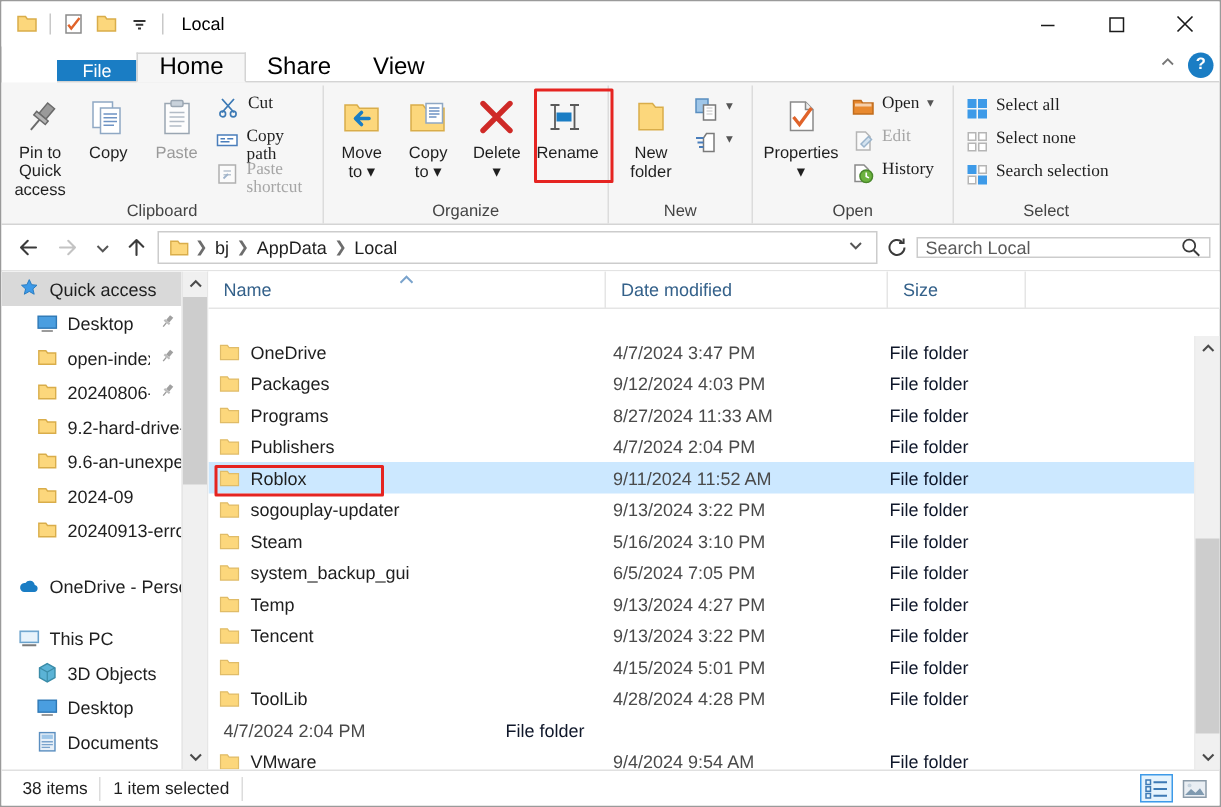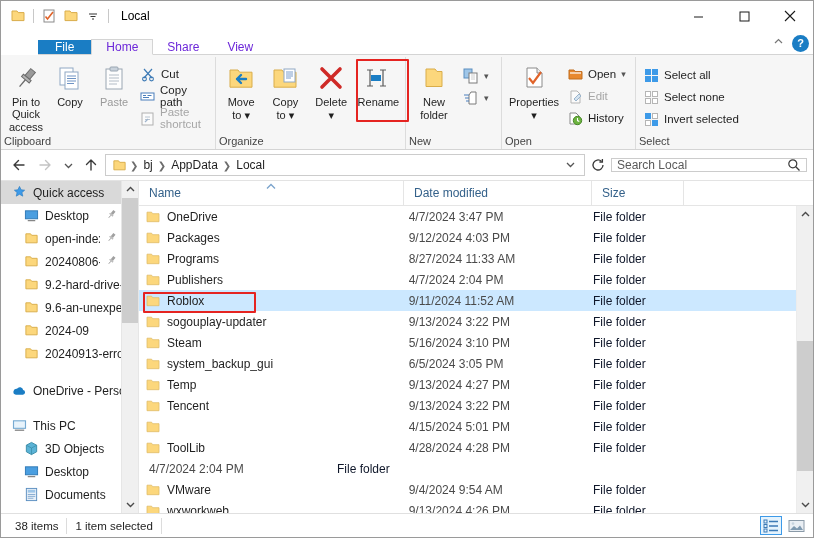--- a/index.html
+++ b/index.html
@@ -49,21 +49,21 @@
     height: 24px; flex: 0 0 24px;
     display: flex; align-items: flex-end;
     background: #ffffff;
     border-bottom: 1px solid #d4d4d4;
     position: relative;
     margin-left: 37px;
   }
   .tab {
     padding: 0 14px;
     display: flex; align-items: center;
-    font-size: 12px; color: #6d28d9;
+    font-size: 16px; color: #000000;
     cursor: default;
   }
   .tab.file {
     background: #1a7dc4; color: #ffffff;
     padding: 0 17px;
     font-size: 12px;
   }
   .tab.active {
     background: #f6f6f6;
     border-left: 1px solid #d4d4d4;
@@ -95,38 +95,38 @@
     display: flex; flex-direction: column;
     height: 92px;
     border-right: 1px solid #dcdcdc;
     padding: 0 3px;
   }
   .rgroup-body {
     flex: 1; display: flex; align-items: flex-start;
     padding-top: 3px;
   }
   .rgroup-label {
-    text-align: left; font-size: 11px; color: #444;
+    text-align: center; font-size: 11px; color: #444;
     height: 15px; line-height: 15px;
   }
   .bigbtn {
     width: 58px;
     display: flex; flex-direction: column; align-items: center;
     padding: 3px 2px 0 2px;
     text-align: center;
     font-size: 11px; color: #1f1f1f; line-height: 12px;
   }
   .bigbtn .ic { height: 32px; display: flex; align-items: center; justify-content: center; }
   .bigbtn .lbl { margin-top: 1px; }
   .bigbtn.disabled { color: #9a9a9a; }
   .smallcol { display: flex; flex-direction: column; padding-top: 3px; }
   .smallbtn {
-    display: flex; align-items: center; gap: 5px;
+    display: flex; align-items: flex-start; gap: 5px;
     height: 22px; padding: 0 4px;
-    font-size: 11.5px; color: #1f1f1f;
+    font-size: 11.5px; color: #1f1f1f; font-family: Liberation Serif, serif;
   }
   .smallbtn.disabled { color: #a6a6a6; }
   .smallbtn .sic { width: 16px; height: 16px; display: flex; align-items: center; justify-content: center; }
   .redbox-delete {
     position: absolute;
     border: 2px solid #e52421;
     pointer-events: none;
     border-radius: 1px;
   }
 
@@ -224,21 +224,21 @@
   .col .sortmark {
     position: absolute; left: 50%; top: 1px;
     transform: translateX(-50%);
     font-size: 9px; color: #6b94b8;
   }
   .col-name { width: 265px; }
   .col-date { width: 188px; }
   .col-type { width: 125px; }
   .col-size { width: 92px; }
   .col-pad { flex: 1; border-right: none; }
-  .listwrap { flex: 1; display: flex; min-height: 0; }
+  .listwrap { flex: 1; display: flex; min-height: 0; margin-top: 18px; }
   .list { flex: 1; overflow: hidden; position: relative; }
   .row {
     height: 21px; display: flex; align-items: center;
     font-size: 12px; color: #1f1f1f;
     position: relative;
   }
   .row.selected { background: #cce8ff; }
   .cell { padding-left: 10px; white-space: nowrap; overflow: hidden; }
   .cell-name { width: 265px; display: flex; align-items: center; gap: 6px; padding-left: 6px; }
   .cell-date { width: 188px; color: #4a4a4a; }
@@ -583,21 +583,21 @@
           </div>
           <div class="smallbtn">
             <span class="sic">
               <svg width="15" height="15" viewBox="0 0 15 15">
                   <rect x="1" y="1" width="6" height="6" fill="#3d9ae8"></rect>
                   <rect x="8.5" y="1.5" width="5" height="5" fill="#fff" stroke="#b5b5b5"></rect>
                   <rect x="1.5" y="8.5" width="5" height="5" fill="#fff" stroke="#b5b5b5"></rect>
                   <rect x="8" y="8" width="6" height="6" fill="#3d9ae8"></rect>
                 </svg>
             </span>
-            <span>Invert selected</span>
+            <span>Search selection</span>
           </div>
         </div>
       </div>
       <div class="rgroup-label">Select</div>
     </div>
 
     <div class="redbox-delete" style="left:355px; top:58px; width:53px; height:63px;"></div>
   </div>
 
   <div class="addrbar">
@@ -934,21 +934,21 @@
               <div class="cell cell-type">File folder</div>
               <div class="cell cell-size"></div>
             </div>
             <div class="row">
               <div class="cell cell-name">
                 <span class="fold"><svg width="16" height="16" viewBox="0 0 16 16">
                     <path d="M2 3.2h4.6l1.1 1.5H14v8H2z" fill="#fcd77c" stroke="#e0bc68" stroke-width="0.8"></path>
                   </svg></span>
                 <span>system_backup_gui</span>
               </div>
-              <div class="cell cell-date">6/5/2024 3:05 PM</div>
+              <div class="cell cell-date">6/5/2024 7:05 PM</div>
               <div class="cell cell-type">File folder</div>
               <div class="cell cell-size"></div>
             </div>
             <div class="row">
               <div class="cell cell-name">
                 <span class="fold"><svg width="16" height="16" viewBox="0 0 16 16">
                     <path d="M2 3.2h4.6l1.1 1.5H14v8H2z" fill="#fcd77c" stroke="#e0bc68" stroke-width="0.8"></path>
                   </svg></span>
                 <span>Temp</span>
               </div>

